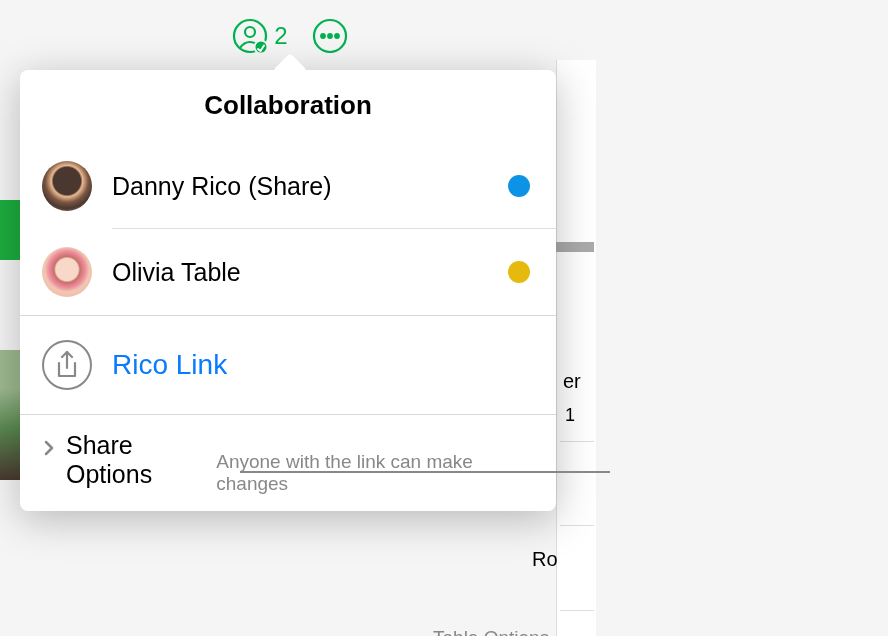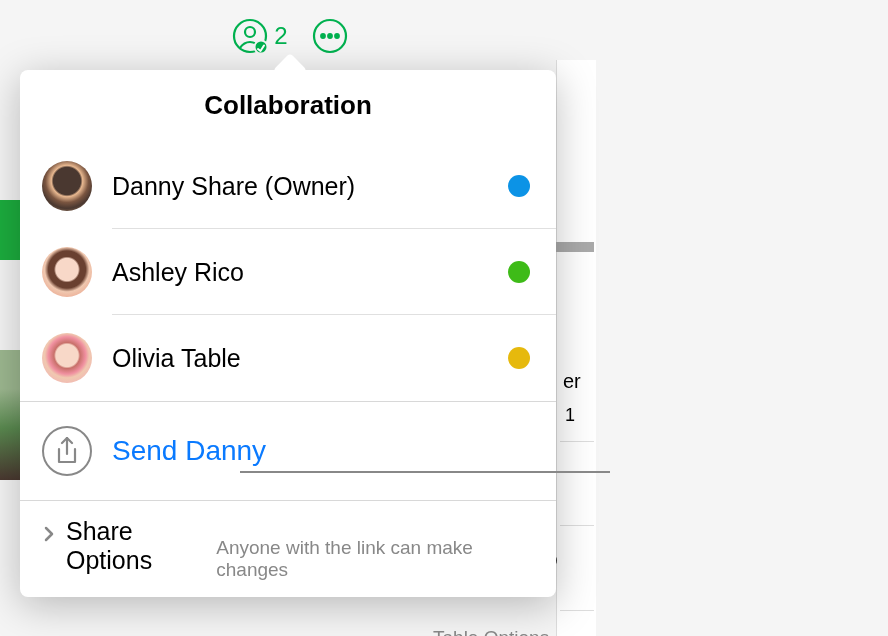--- a/index.html
+++ b/index.html
@@ -296,46 +296,41 @@
     </svg>
   </div>
 </div>
 
 <div class="popover">
   <div class="popover-title">Collaboration</div>
 
   <div class="participant-list">
     <div class="participant-row">
       <div class="avatar avatar-1"></div>
-      <div class="participant-name">Danny Share (Owner)</div>
+      <div class="participant-name">Danny Rico (Share)</div>
       <div class="status-dot dot-blue"></div>
-    </div>
-    <div class="participant-row">
-      <div class="avatar avatar-2"></div>
-      <div class="participant-name">Ashley Rico</div>
-      <div class="status-dot dot-green"></div>
     </div>
     <div class="participant-row">
       <div class="avatar avatar-3"></div>
       <div class="participant-name">Olivia Table</div>
       <div class="status-dot dot-yellow"></div>
     </div>
   </div>
 
   <div class="section-divider"></div>
 
   <div class="send-link-row">
     <div class="share-icon-circle">
       <svg width="22" height="28" viewBox="0 0 22 28" fill="none" stroke="#888" stroke-width="2.2" stroke-linecap="round" stroke-linejoin="round">
         <path d="M 11 1 L 11 17"></path>
         <path d="M 6 6 L 11 1 L 16 6"></path>
         <path d="M 3 12 L 3 25 L 19 25 L 19 12"></path>
       </svg>
     </div>
-    <span class="send-link-text">Send Danny</span>
+    <span class="send-link-text">Rico Link</span>
   </div>
 
   <div class="section-divider"></div>
 
   <div class="share-options-row">
     <span class="chevron-right">
       <svg width="14" height="18" viewBox="0 0 14 18" fill="none" stroke="#888" stroke-width="2.5" stroke-linecap="round" stroke-linejoin="round">
         <path d="M 4 3 L 10 9 L 4 15"></path>
       </svg>
     </span>

